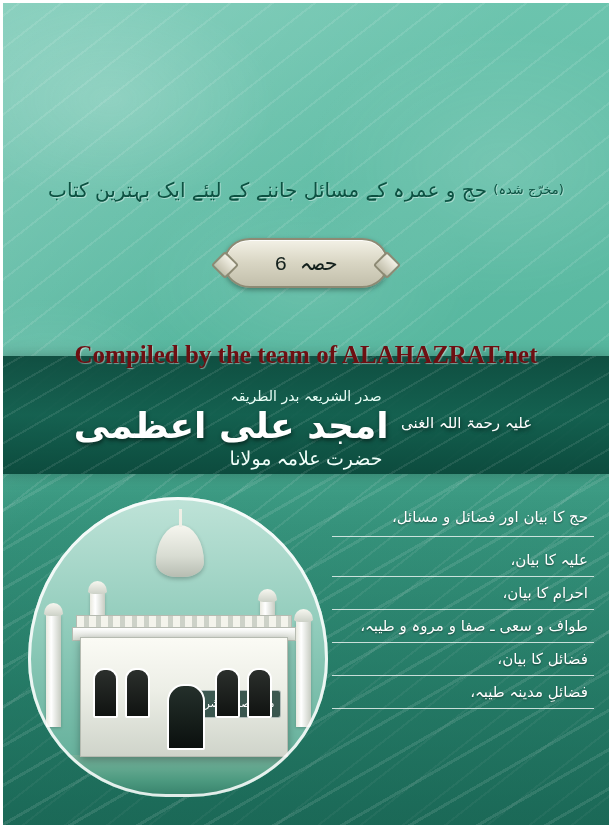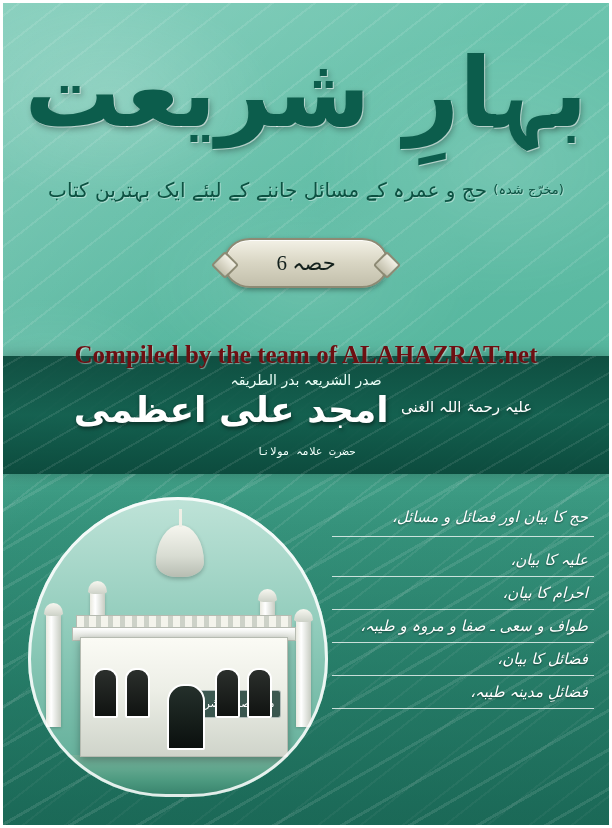--- a/index.html
+++ b/index.html
@@ -161,21 +161,21 @@
     border: 2px solid #8d8a74;
     transform: rotate(45deg);
     border-radius: 3px;
   }
   .badge::before { left: -11px; }
   .badge::after { right: -11px; }
   .badge-text {
     position: relative;
     z-index: 2;
     direction: rtl;
-    font-family: Liberation Serif, serif;
+    font-family: Liberation Mono, monospace;
     font-size: 21px;
     color: #13201c;
   }
 
   
   .compiled {
     position: absolute;
     left: 0; right: 0;
     top: 300px;
     text-align: center;
@@ -194,52 +194,51 @@
     top: 368px;
     height: 96px;
     direction: rtl;
     text-align: center;
     color: #ffffff;
   }
   .author-small-top {
     font-family: "DejaVu Sans", "Liberation Sans", sans-serif;
     font-size: 14px;
     color: #eafff7;
-    margin-top: 4px;
+    margin-top: 20px;
   }
   .author-main {
     font-family: "DejaVu Sans", "Liberation Sans", sans-serif;
     font-size: 36px;
     font-weight: bold;
     line-height: 38px;
     color: #ffffff;
     text-shadow: 1px 2px 4px rgba(0,0,0,0.55);
   }
   .author-main .suffix {
     font-size: 15px;
     font-weight: normal;
     vertical-align: 10px;
     margin-right: 6px;
   }
   .author-small-bottom {
-    font-family: Liberation Mono, monospace;
-    font-size: 11px;
+    font-family: Liberation Sans, sans-serif;
+    font-size: 19px;
     color: #f1fffa;
-    margin-top: 16px;
+    margin-top: 2px;
   }
 
   
   .contents {
     position: absolute;
     right: 18px;
     top: 508px;
     width: 262px;
     direction: rtl;
     text-align: right;
-    font-style: italic;
   }
   .content-item {
     font-family: "DejaVu Sans", "Liberation Sans", sans-serif;
     font-size: 15px;
     color: #ffffff;
     padding: 0 6px 7px 0;
     margin-bottom: 7px;
     border-bottom: 1px solid rgba(255,255,255,0.75);
     text-shadow: 0 1px 2px rgba(0,0,0,0.45);
     white-space: nowrap;
@@ -392,23 +391,20 @@
   <div class="bg-base"></div>
   <div class="bg-swirls"></div>
   <div class="bg-diag"></div>
   <div class="bg-lower"></div>
   <div class="bg-lower-rays"></div>
 
   <div class="dark-band">
     <div class="dark-band-sheen"></div>
   </div>
 
-  <div class="title-wrap">
-    <div class="main-title">بہارِ شریعت</div>
-  </div>
 
   <div class="subtitle">
     <span class="note">(مخرّج شدہ)</span>
     <span>حج و عمرہ کے مسائل جاننے کے لیئے ایک بہترین کتاب</span>
   </div>
 
   <div class="badge">
     <span class="badge-text">حصہ 6</span>
   </div>
 

